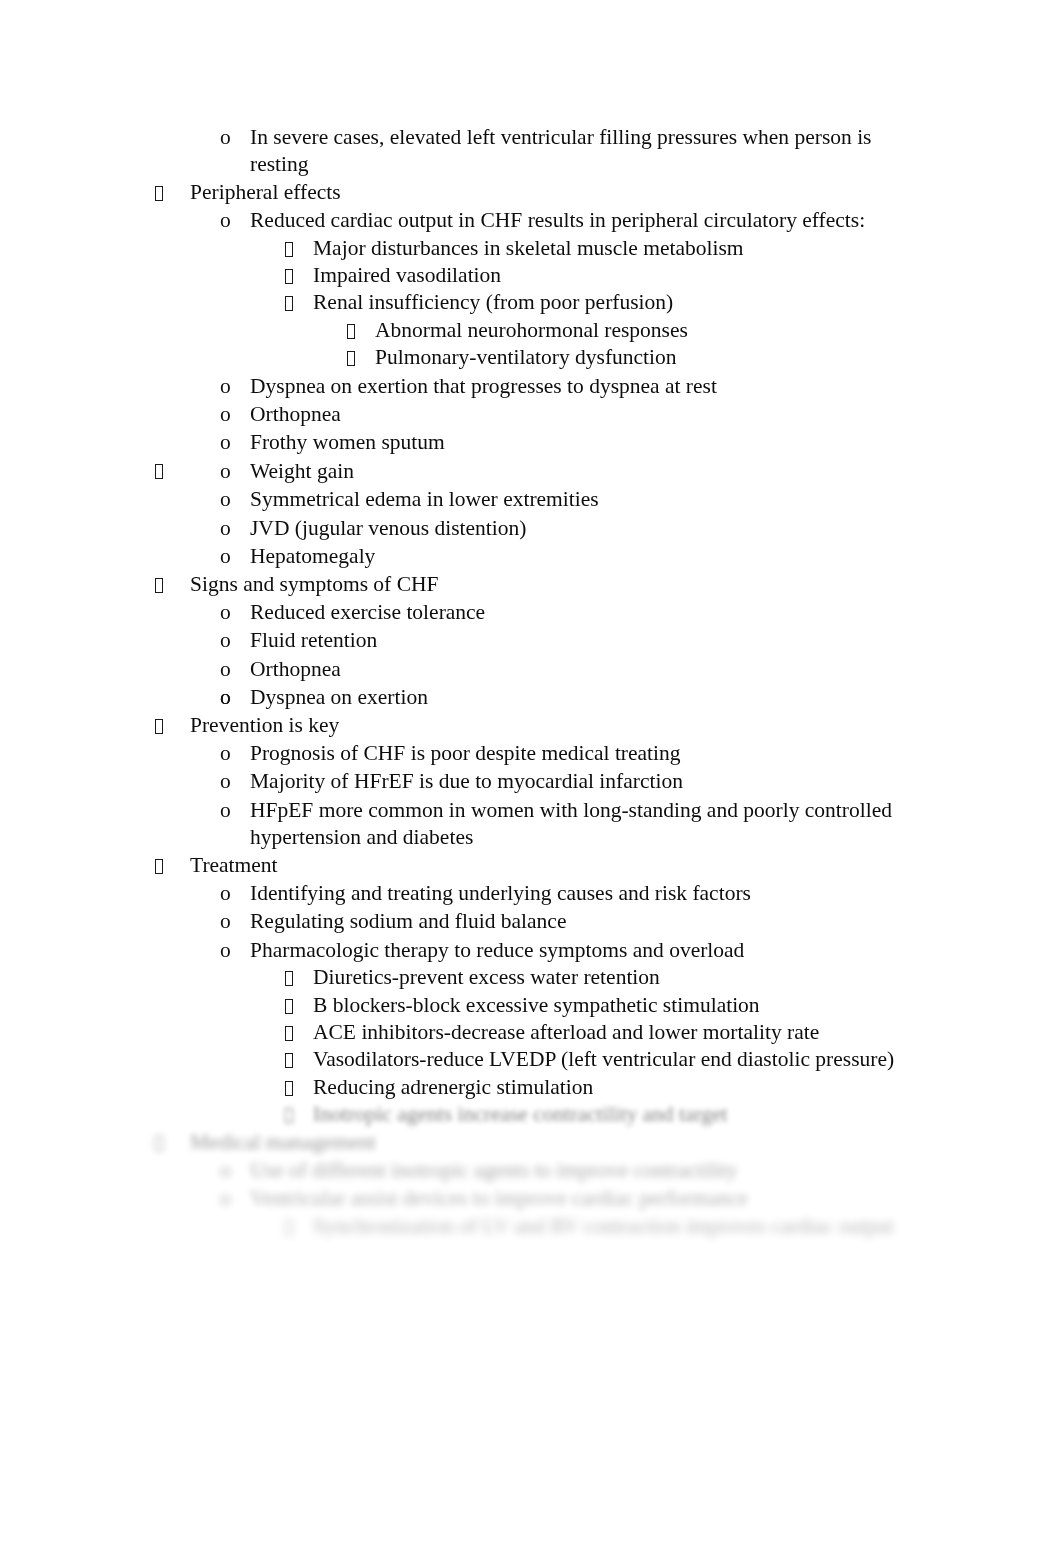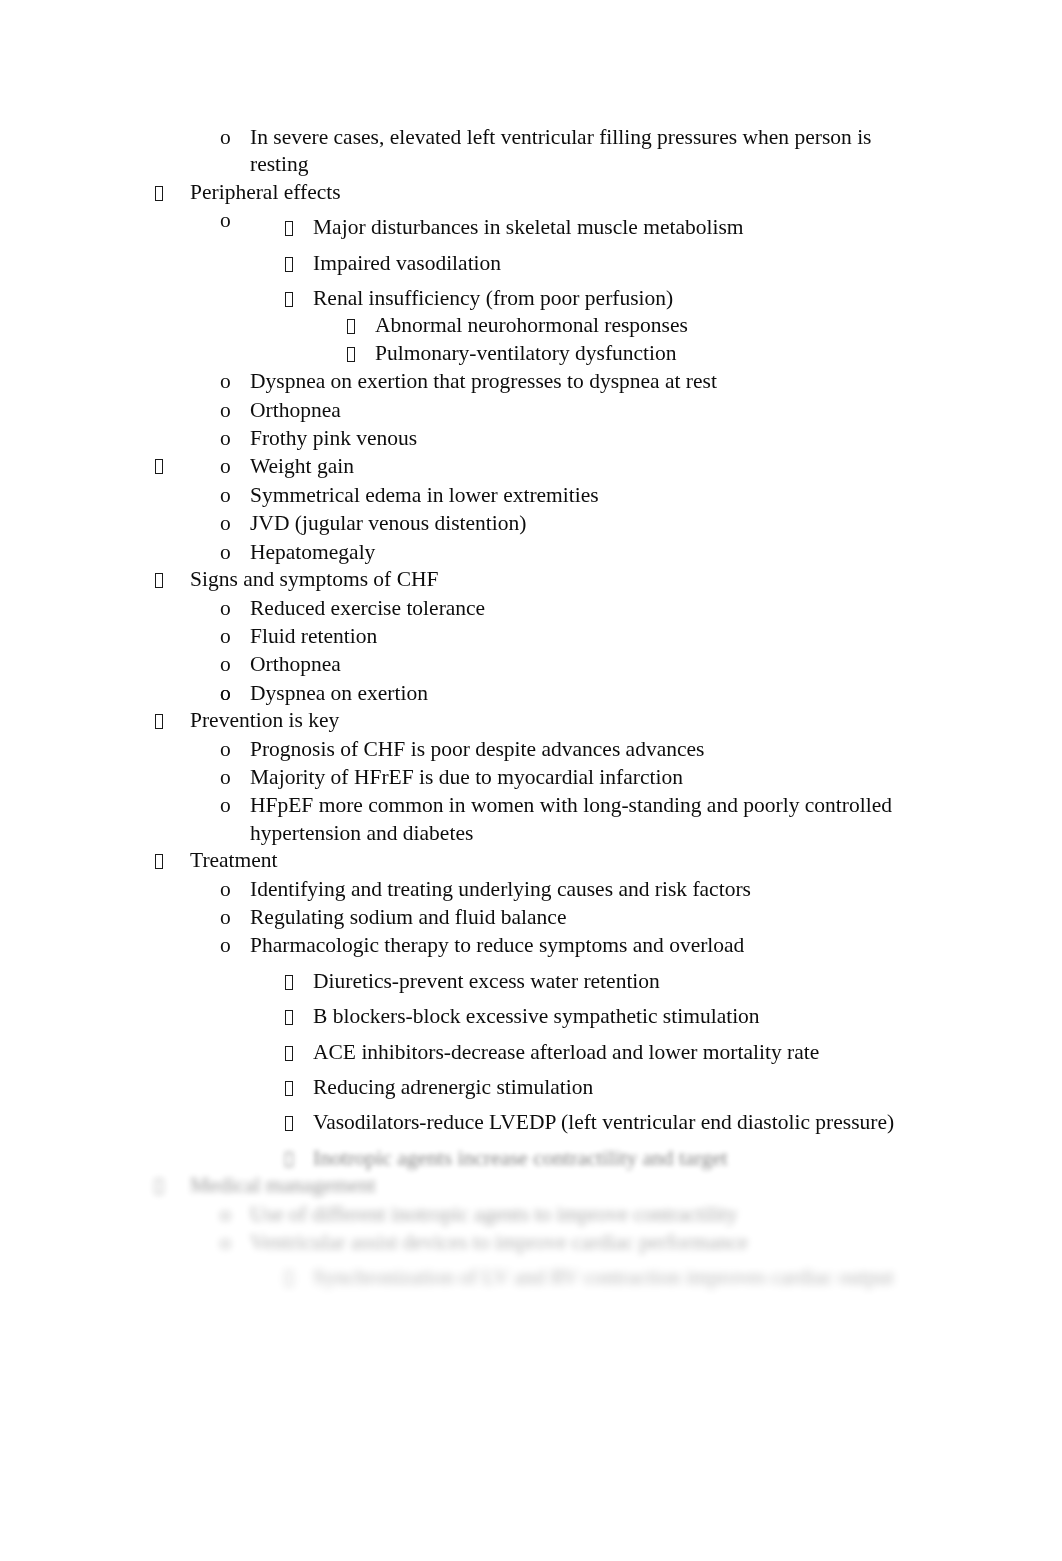--- a/index.html
+++ b/index.html
@@ -56,21 +56,21 @@
 
   
   .lvl1 { padding-left: 190px; padding-right: 61px; }
   .lvl1 .bullet { left: 155px; }
 
   
   .lvl2 { padding-left: 250px; padding-right: 145px; }
   .lvl2 .bullet { left: 220px; }
 
   
-  .lvl3 { padding-left: 313px; padding-right: 130px; margin-top: 8px; }
+  .lvl3 { padding-left: 313px; padding-right: 130px; }
   .lvl3 .bullet { left: 285px; }
 
   
   .lvl4 { padding-left: 375px; padding-right: 78px; }
   .lvl4 .bullet { left: 347px; }
 
   
   .sp-o { margin-top: 1.0px; }
 
   
@@ -103,20 +103,21 @@
   <div class="li lvl2 sp-o">
         <span class="bullet">o</span>
         <span class="txt">In severe cases, elevated left ventricular filling pressures when person is resting</span>
       </div>
       <div class="li lvl1">
         <span class="bullet"><span class="tofu"></span></span>
         <span class="txt">Peripheral effects</span>
       </div>
       <div class="li lvl2 sp-o">
         <span class="bullet">o</span>
+        <span class="txt">Reduced cardiac output in CHF results in peripheral circulatory effects:</span>
       </div>
       <div class="li lvl3">
         <span class="bullet"><span class="tofu"></span></span>
         <span class="txt">Major disturbances in skeletal muscle metabolism</span>
       </div>
       <div class="li lvl3">
         <span class="bullet"><span class="tofu"></span></span>
         <span class="txt">Impaired vasodilation</span>
       </div>
       <div class="li lvl3">
@@ -134,21 +135,21 @@
       <div class="li lvl2 sp-o">
         <span class="bullet">o</span>
         <span class="txt">Dyspnea on exertion that progresses to dyspnea at rest</span>
       </div>
       <div class="li lvl2 sp-o">
         <span class="bullet">o</span>
         <span class="txt">Orthopnea</span>
       </div>
       <div class="li lvl2 sp-o">
         <span class="bullet">o</span>
-        <span class="txt">Frothy pink venous</span>
+        <span class="txt">Frothy women sputum</span>
       </div>
       <div class="li lvl1">
         <span class="bullet"><span class="tofu"></span></span>
       </div>
       <div class="li lvl2 sp-o">
         <span class="bullet">o</span>
         <span class="txt">Weight gain</span>
       </div>
       <div class="li lvl2 sp-o">
         <span class="bullet">o</span>
@@ -184,21 +185,21 @@
       <div class="li lvl2 sp-o">
         <span class="bullet">o</span>
         <span class="txt">Dyspnea on exertion</span>
       </div>
       <div class="li lvl1">
         <span class="bullet"><span class="tofu"></span></span>
         <span class="txt">Prevention is key</span>
       </div>
       <div class="li lvl2 sp-o">
         <span class="bullet">o</span>
-        <span class="txt">Prognosis of CHF is poor despite advances advances</span>
+        <span class="txt">Prognosis of CHF is poor despite medical treating</span>
       </div>
       <div class="li lvl2 sp-o">
         <span class="bullet">o</span>
         <span class="txt">Majority of HFrEF is due to myocardial infarction</span>
       </div>
       <div class="li lvl2 sp-o">
         <span class="bullet">o</span>
         <span class="txt">HFpEF more common in women with long-standing and poorly controlled hypertension and diabetes</span>
       </div>
       <div class="li lvl1">
@@ -224,25 +225,25 @@
       <div class="li lvl3">
         <span class="bullet"><span class="tofu"></span></span>
         <span class="txt">B blockers-block excessive sympathetic stimulation</span>
       </div>
       <div class="li lvl3">
         <span class="bullet"><span class="tofu"></span></span>
         <span class="txt">ACE inhibitors-decrease afterload and lower mortality rate</span>
       </div>
       <div class="li lvl3">
         <span class="bullet"><span class="tofu"></span></span>
+        <span class="txt">Vasodilators-reduce LVEDP (left ventricular end diastolic pressure)</span>
+      </div>
+      <div class="li lvl3">
+        <span class="bullet"><span class="tofu"></span></span>
         <span class="txt">Reducing adrenergic stimulation</span>
-      </div>
-      <div class="li lvl3">
-        <span class="bullet"><span class="tofu"></span></span>
-        <span class="txt">Vasodilators-reduce LVEDP (left ventricular end diastolic pressure)</span>
       </div>
       <div class="li lvl3 blur1">
         <span class="bullet sharp-bullet"><span class="tofu"></span></span>
         <span class="txt">Inotropic agents increase contractility and target</span>
       </div>
       <div class="li lvl1 blur2">
         <span class="bullet"><span class="tofu"></span></span>
         <span class="txt">Medical management</span>
       </div>
       <div class="li lvl2 sp-o blur3">

